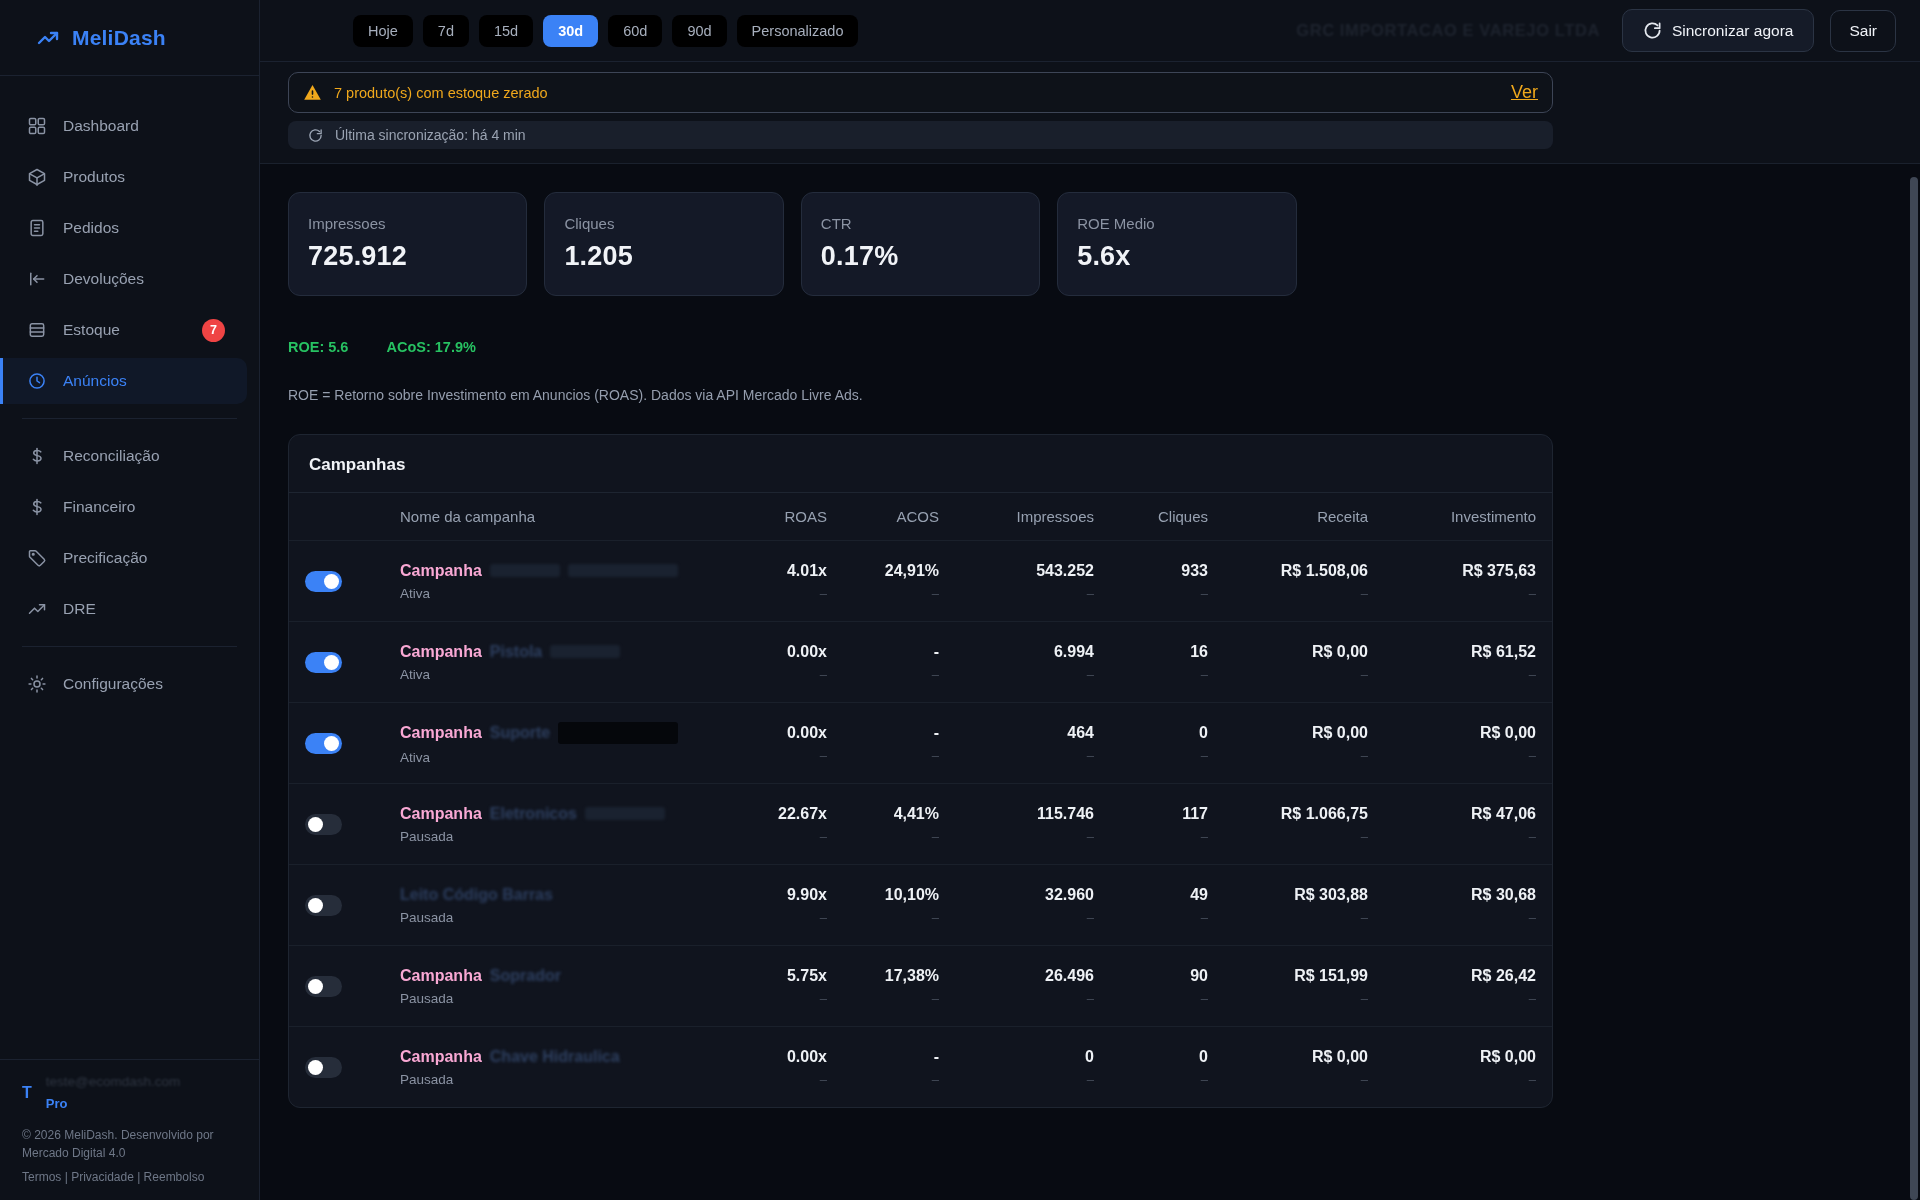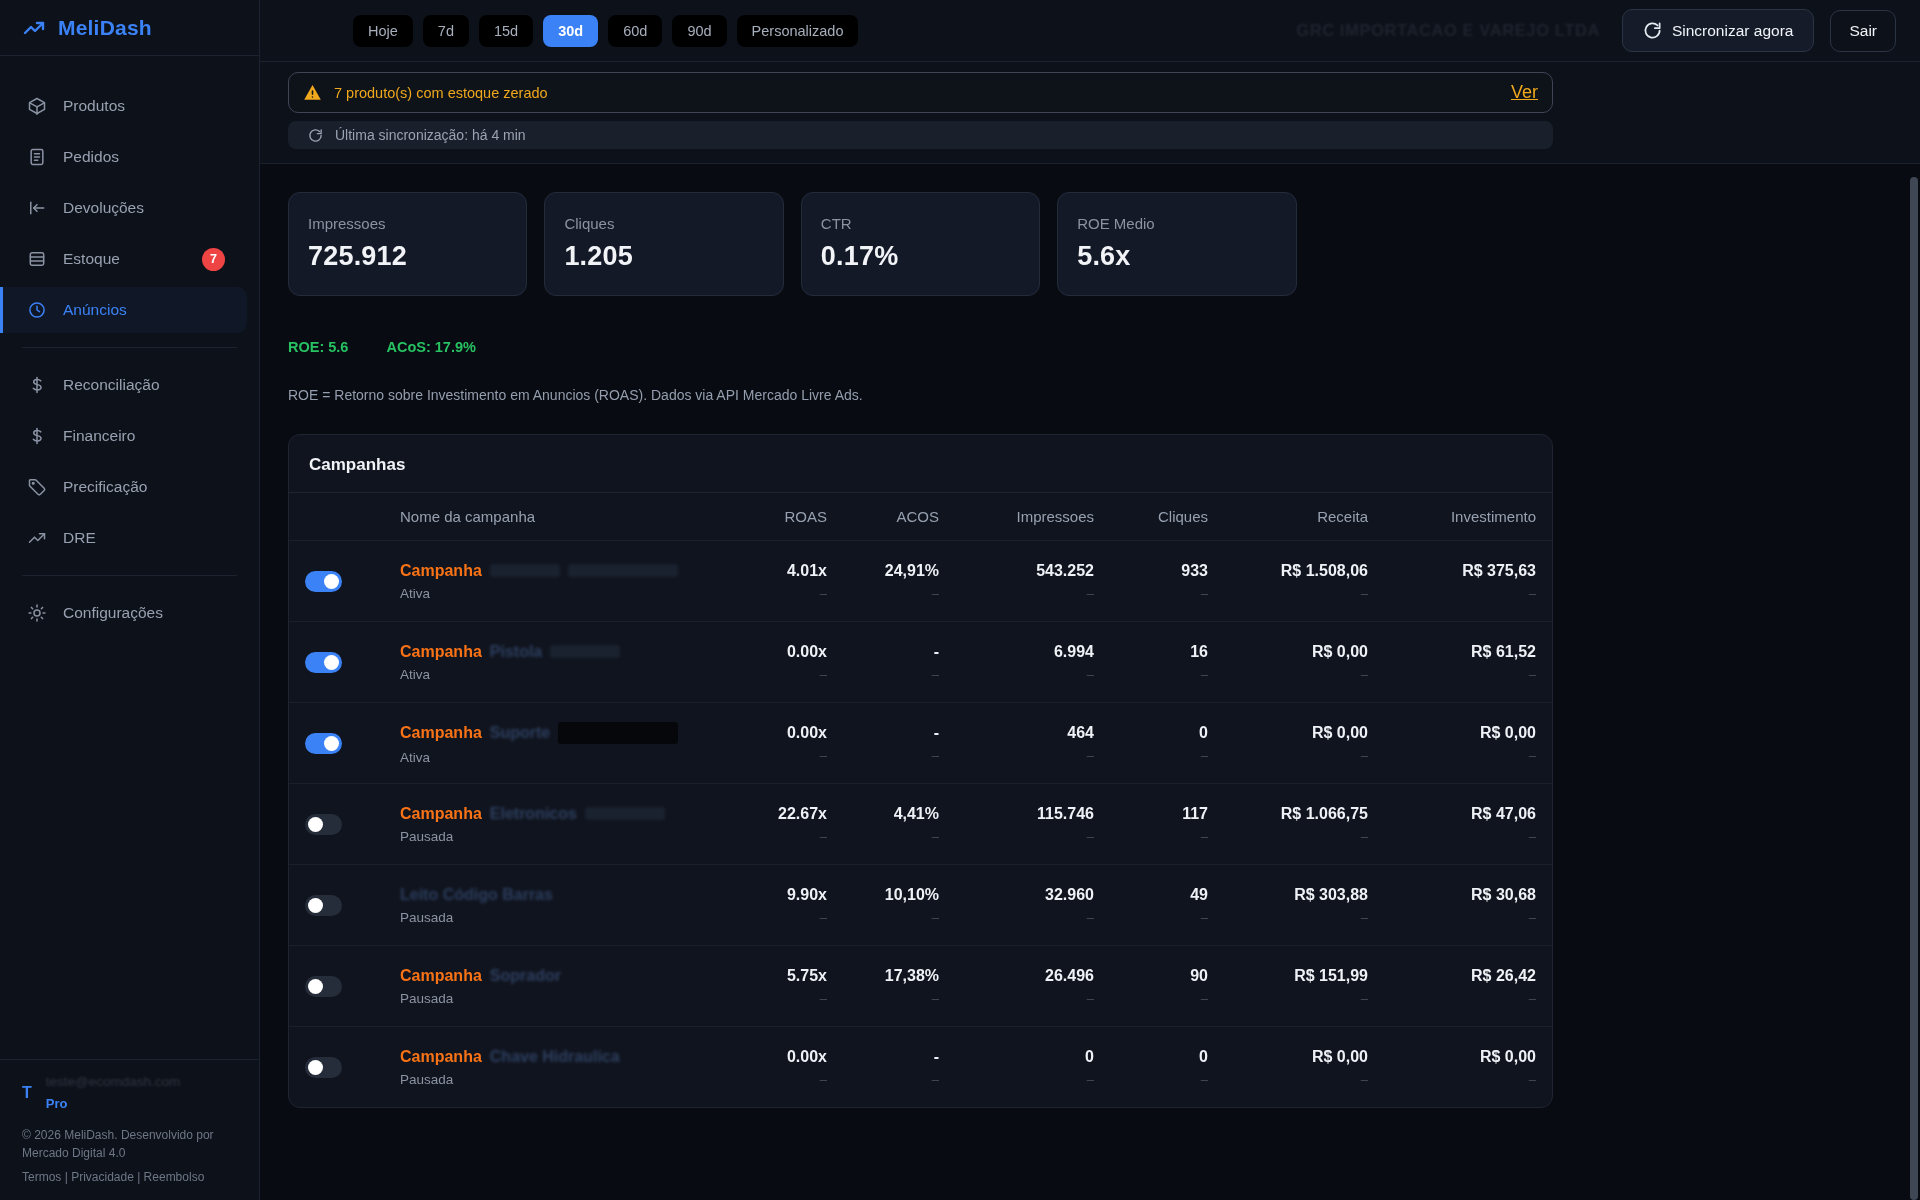--- a/index.html
+++ b/index.html
@@ -4,21 +4,21 @@
 <style>
   *{margin:0;padding:0;box-sizing:border-box;}
   html,body{width:1920px;height:1200px;overflow:hidden;}
   body{
     font-family:"Liberation Sans",sans-serif;
     background:#080b12;color:#e5e9f0;
     display:flex;position:relative;
   }
   
   .sidebar{width:260px;min-width:260px;height:1200px;background:#0d1119;border-right:1px solid #1b2230;display:flex;flex-direction:column;}
-  .logo-row{height:56px;display:flex;align-items:center;gap:12px;padding:0 22px;border-bottom:1px solid #1b2230;}
+  .logo-row{height:76px;display:flex;align-items:center;gap:12px;padding:0 36px;border-bottom:1px solid #1b2230;}
   .logo-icon{color:#3b82f6;display:flex;}
   .logo-text{color:#3b82f6;font-size:21px;font-weight:bold;letter-spacing:.2px;}
   .nav{padding:22px 0 0 0;flex:1 1 auto;}
   .nav-item{display:flex;align-items:center;gap:16px;height:46px;margin:5px 12px 5px 0;padding:0 0 0 24px;color:#98a1b1;font-size:15.5px;cursor:pointer;position:relative;border-left:3px solid transparent;}
   .nav-item .nicon{display:flex;color:#8a93a4;}
   .nav-item.active{color:#3b82f6;background:rgba(59,130,246,.07);border-left:3px solid #3b82f6;border-radius:0 10px 10px 0;align-items:center;}
   .nav-item.active .nicon{color:#3b82f6;}
   .nav-divider{height:1px;background:#1b2230;margin:14px 22px;}
   .nav-badge{margin-left:auto;margin-right:22px;background:#ef4444;color:#fff;font-size:12.5px;font-weight:bold;min-width:23px;height:23px;border-radius:50%;display:flex;align-items:center;justify-content:center;}
   .side-bottom{border-top:1px solid #1b2230;padding:14px 22px 16px 22px;}
@@ -68,21 +68,21 @@
   .t-head .th{color:#97a1b1;font-size:15px;}
   .t-head .th.num{text-align:right;}
   .t-row{border-top:1px solid #1a202b;min-height:81px;padding-top:13px;padding-bottom:13px;}
   .toggle{width:37px;height:21px;border-radius:11px;position:relative;cursor:pointer;}
   .toggle.on{background:#3b82f6;}
   .toggle.off{background:#262d3a;}
   .toggle .knob{width:15px;height:15px;border-radius:50%;background:#fff;position:absolute;top:3px;}
   .toggle.on .knob{right:3px;}
   .toggle.off .knob{left:3px;}
   .c-name .name-line{font-size:16px;font-weight:bold;display:flex;align-items:center;gap:8px;}
-  .camp-prefix{color:#f97316;cursor:pointer;}
+  .camp-prefix{color:#f9a8d4;cursor:pointer;}
   .camp-suffix{color:#2e4061;filter:blur(1.6px);}
   .camp-suffix.dimfull{color:#2a3document;color:#2c3e5f;filter:blur(1.8px);}
   .blob{display:inline-block;height:13px;border-radius:3px;background:#1a2230;filter:blur(1.5px);}
   .blackbox{display:inline-block;height:22px;border-radius:3px;background:#05070b;}
   .c-status{color:#8b93a3;font-size:13.5px;margin-top:6px;}
   .t-cell{display:flex;flex-direction:column;align-items:flex-end;gap:6px;}
   .t-val{color:#eef1f5;font-size:16px;font-weight:bold;}
   .t-sub{color:#454d5b;font-size:13px;}
   
   .scrollbar-thumb{position:absolute;right:2px;top:177px;width:8px;height:1023px;border-radius:4px;background:#3f4755;}
@@ -96,20 +96,31 @@
     <span class="logo-icon">
       <svg width="24" height="24" viewBox="0 0 24 24" fill="none" stroke="currentColor" stroke-width="2.4" stroke-linecap="round" stroke-linejoin="round">
           <path d="M3 17l6-6 4 4 8-8"></path>
           <path d="M15 7h6v6"></path>
         </svg>
     </span>
     <span class="logo-text">MeliDash</span>
   </div>
 
   <nav class="nav" id="nav">
+      <div class="nav-item">
+        <span class="nicon">
+          <svg width="20" height="20" viewBox="0 0 24 24" fill="none" stroke="currentColor" stroke-width="1.8" stroke-linecap="round" stroke-linejoin="round">
+            <rect x="3" y="3" width="7.5" height="7.5" rx="1.5"></rect>
+            <rect x="13.5" y="3" width="7.5" height="7.5" rx="1.5"></rect>
+            <rect x="3" y="13.5" width="7.5" height="7.5" rx="1.5"></rect>
+            <rect x="13.5" y="13.5" width="7.5" height="7.5" rx="1.5"></rect>
+          </svg>
+        </span>
+        <span>Dashboard</span>
+      </div>
       <div class="nav-item">
         <span class="nicon">
           <svg width="20" height="20" viewBox="0 0 24 24" fill="none" stroke="currentColor" stroke-width="1.8" stroke-linecap="round" stroke-linejoin="round">
             <path d="M21 8l-9-5-9 5v8l9 5 9-5V8z"></path>
             <path d="M3.3 8.2 12 13l8.7-4.8"></path>
             <path d="M12 13v9"></path>
           </svg>
         </span>
         <span>Produtos</span>
       </div>

